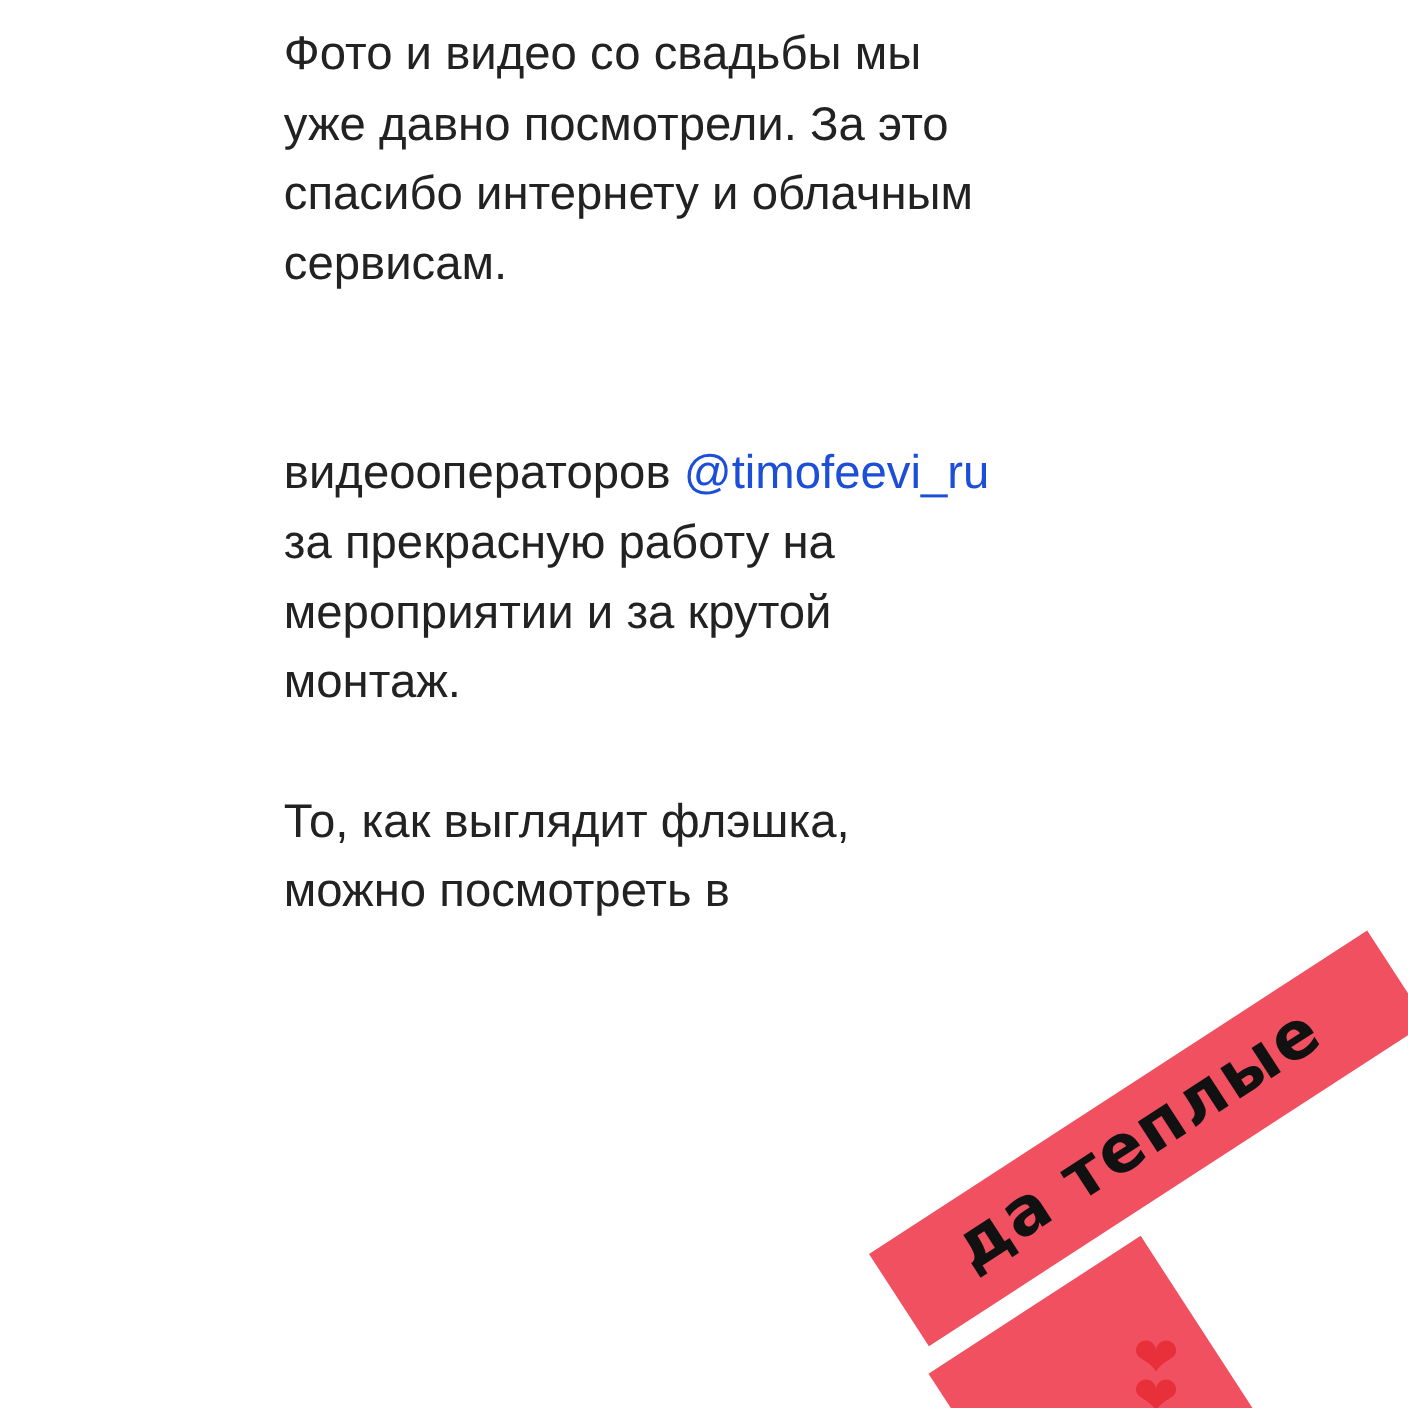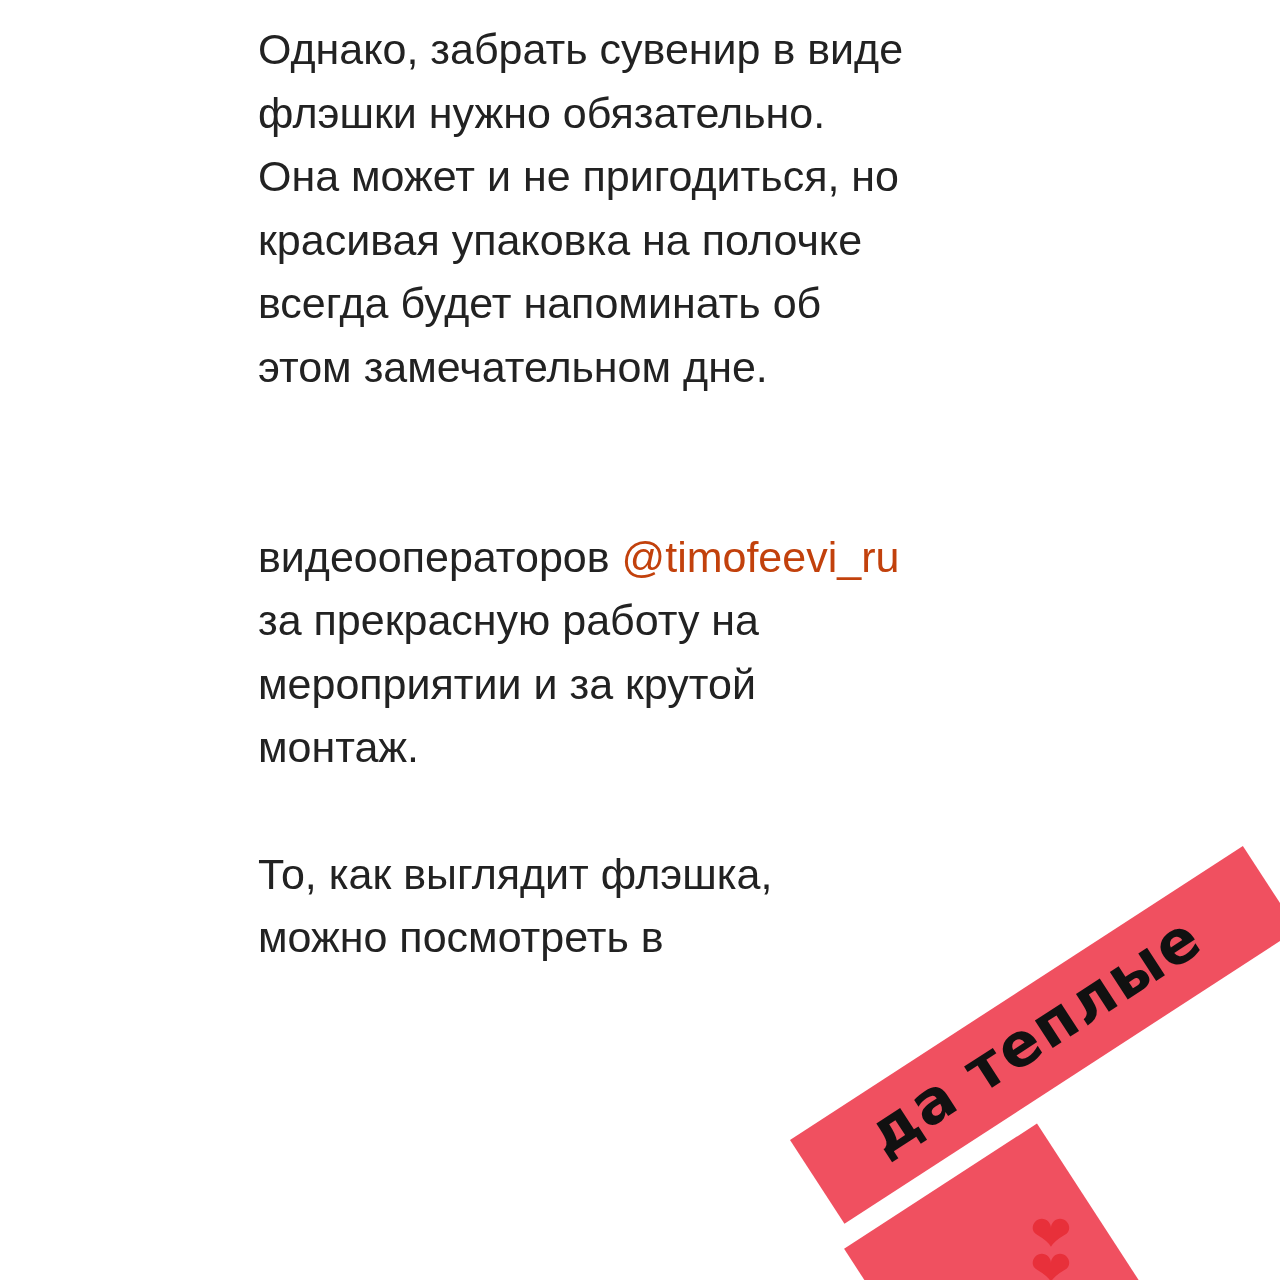--- a/index.html
+++ b/index.html
@@ -1,34 +1,32 @@
 <!DOCTYPE html>
 <html><head>
 <meta charset="utf-8">
 <style>
   html, body { margin:0; padding:0; background:#ffffff; }
   body { width:1280px; height:1280px; position:relative; overflow:hidden; font-family:"Liberation Sans", sans-serif; }
   .post { position:absolute; left:258px; top:18px; width:800px; color:#222222; font-size:43px; line-height:63.5px; font-stretch:condensed; }
   .para { margin:0 0 63px 0; white-space:pre-line; }
-  .mention { color:#c2410c; }
+  .mention { color:#1d4ed8; }
   .sticker { position:absolute; left:790px; top:1140px; width:540px; height:100px; background:#f05060; transform:rotate(-33deg); transform-origin:left top; }
   .sticker-text { position:absolute; left:70px; top:10px; font-family:"DejaVu Sans", sans-serif; font-weight:bold; font-size:60px; color:#111; letter-spacing:2px; }
   .sticker-tab { position:absolute; left:880px; top:1170px; width:230px; height:200px; background:#f05060; transform:rotate(-33deg); }
   .heart { position:absolute; color:#e8303a; font-size:50px; }
 </style>
 </head>
 <body>
 
 <div class="post">
-  <p class="para">Однако, забрать сувенир в виде
-флэшки нужно обязательно.
-Она может и не пригодиться, но
-красивая упаковка на полочке
-всегда будет напоминать об
-этом замечательном дне.</p>
+  <p class="para">Фото и видео со свадьбы мы
+уже давно посмотрели. За это
+спасибо интернету и облачным
+сервисам.</p>
   <p class="para" style="white-space:normal;">
     <br>
     <span>видеооператоров </span><span class="mention">@timofeevi_ru</span><br>
     <span style="white-space:pre-line;">за прекрасную работу на
 мероприятии и за крутой
 монтаж.</span>
   </p>
   <p class="para">То, как выглядит флэшка,
 можно посмотреть в</p>
 </div>

